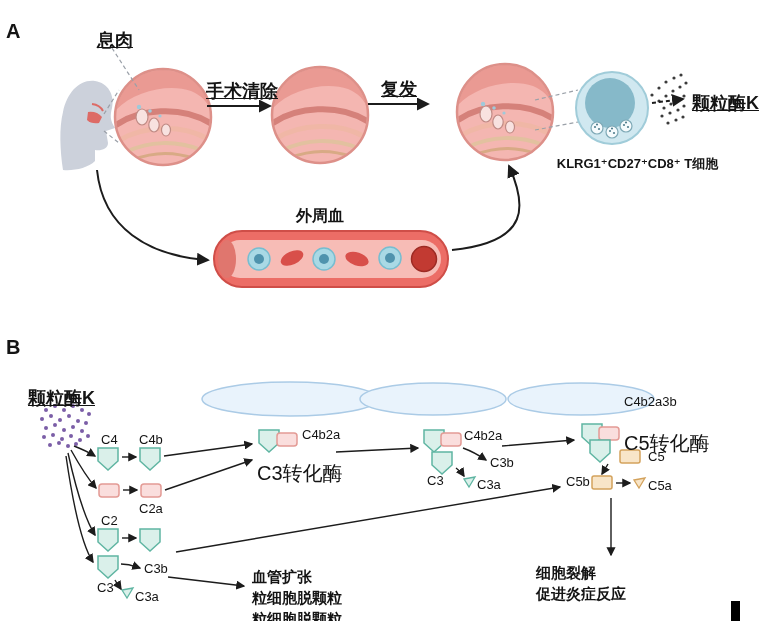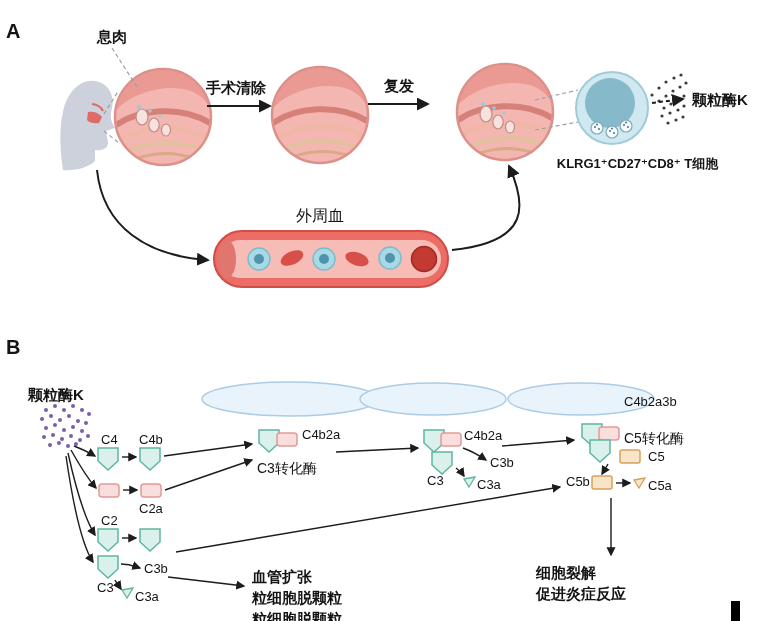--- a/index.html
+++ b/index.html
@@ -4,24 +4,24 @@
 <style>
   * { margin:0; padding:0; box-sizing:border-box; }
   html,body { background:#ffffff; }
   #canvas {
     position:relative; width:784px; height:621px; background:#ffffff;
     font-family:"Liberation Sans","DejaVu Sans",sans-serif; color:#141414;
     overflow:hidden;
   }
   .lbl { position:absolute; white-space:nowrap; }
   .panel-letter { font-size:20px; font-weight:bold; }
-  .cn { font-size:15px; font-weight:bold; }
-  .cn16 { font-size:16px; font-weight:normal; }
+  .cn { font-size:18px; font-weight:bold;text-decoration:underline; }
+  .cn16 { font-size:16px; font-weight:bold; }
   .prot { font-size:13px; }
-  .mid { font-size:14px; }
+  .mid { font-size:20px; }
   .fx { font-size:15px; font-weight:bold; line-height:21px; }
   svg { position:absolute; left:0; top:0; }
   .crop { position:absolute; background:#000; }
 </style>
 </head>
 <body>
 
 <div id="canvas">
 
 <svg width="784" height="621" viewBox="0 0 784 621">

